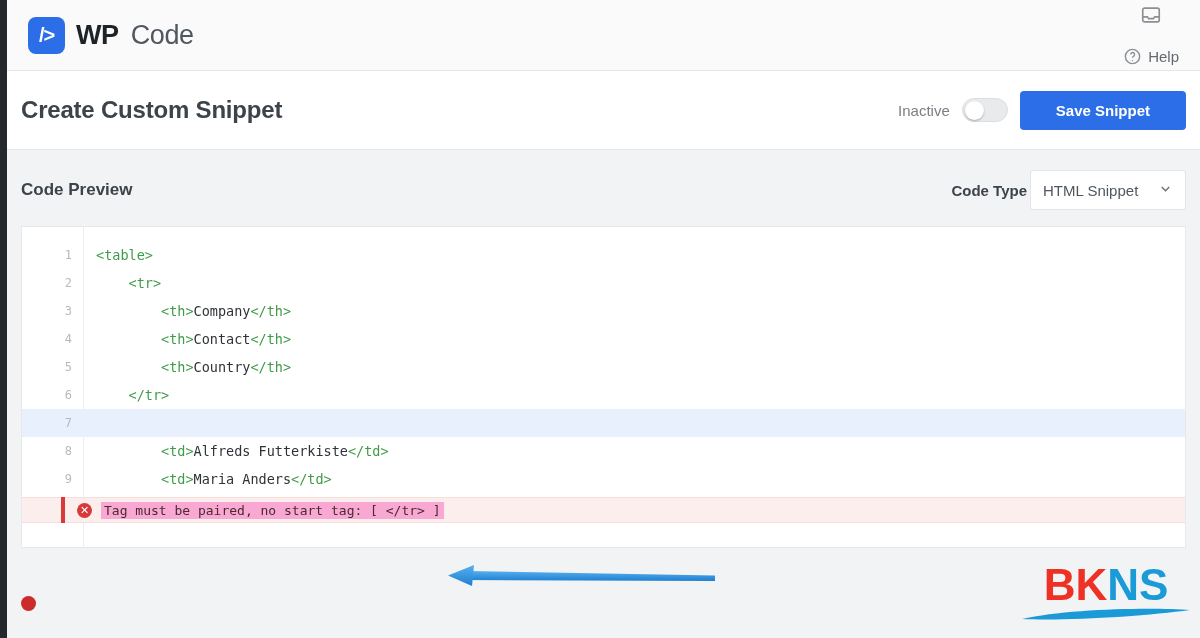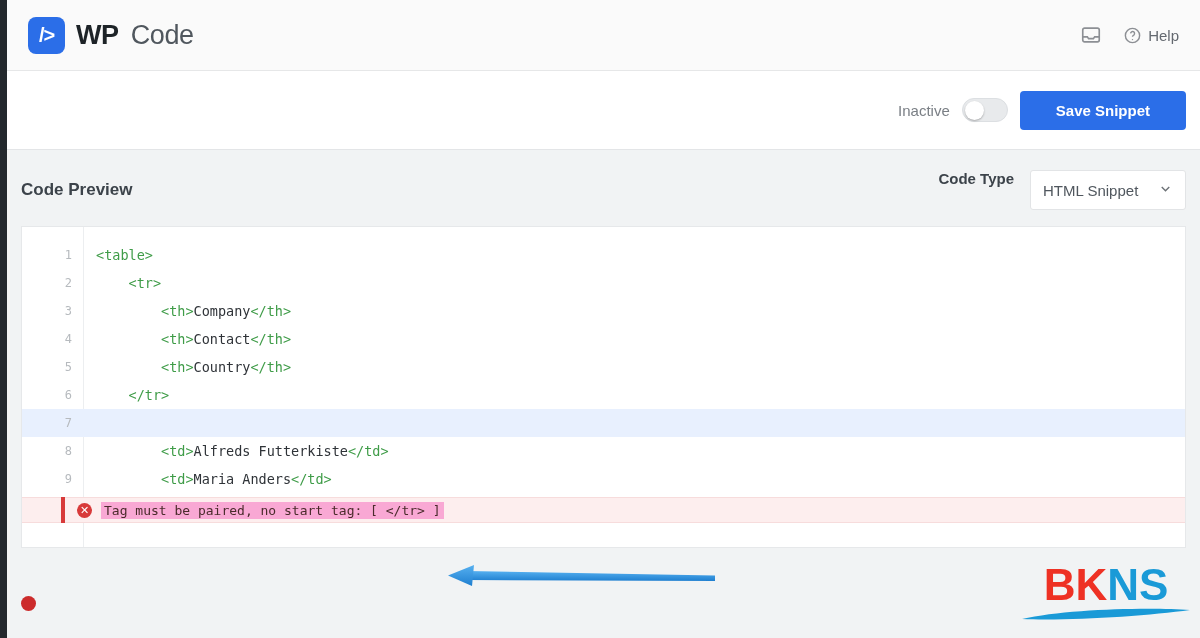--- a/index.html
+++ b/index.html
@@ -22,21 +22,21 @@
   .brand { display: flex; align-items: center; gap: 11px; }
   .brand-mark {
     width: 37px; height: 37px; border-radius: 8px; background: #2b6ee8;
     display: flex; align-items: center; justify-content: center;
     color: #fff; font-size: 20px; font-weight: 700; letter-spacing: -1px;
     font-family: "Liberation Sans", sans-serif;
   }
   .brand-name { font-size: 27px; letter-spacing: -0.4px; }
   .brand-name .wp { font-weight: 700; color: #1d2327; }
   .brand-name .code { font-weight: 400; color: #50575e; }
-  .topbar-right { margin-left: auto; display: flex; align-items: center; gap: 21px; }
+  .topbar-right { margin-left: auto; display: flex; align-items: center; gap: 21px; flex-direction: column; }
   .icon-btn { color: #8c8f94; display: flex; align-items: center; }
   .help-link { display: flex; align-items: center; gap: 6px; color: #646970; font-size: 15px; }
 
   
   .titlebar {
     position: absolute; left: 7px; top: 71px; width: 1193px; height: 79px;
     background: #fff; border-bottom: 1px solid #e3e5e7;
     display: flex; align-items: center; padding: 0 14px 0 14px;
   }
   .page-title { font-size: 24px; font-weight: 700; color: #3c434a; letter-spacing: -0.2px; }
@@ -64,21 +64,21 @@
     width: 100%; height: 44px; border: 1px solid #e4e6e8; background: #fff;
     padding: 0 14px; font-size: 16px; color: #3c434a;
     font-family: "Liberation Sans", sans-serif; outline: none;
   }
   .title-input::placeholder { color: #8b9096; }
 
   .section-row {
     display: flex; align-items: center; margin: 20px 14px 0 14px;
   }
   .section-title { font-size: 17px; font-weight: 700; color: #3c434a; }
-  .section-right { margin-left: auto; display: flex; gap: 16px; }
+  .section-right { margin-left: auto; display: flex; align-items: center; gap: 3px; }
   .field-label { font-size: 15px; font-weight: 700; color: #3c434a; }
   .select-box {
     width: 156px; height: 40px; background: #fff; border: 1px solid #e2e4e6;
     border-radius: 3px; display: flex; align-items: center;
     padding: 0 12px; font-size: 15px; color: #50575e;
   }
   .select-box .chev { margin-left: auto; color: #6b7075; }
 
   
   .editor {
@@ -170,20 +170,21 @@
           <circle cx="12" cy="12" r="9"></circle>
           <path d="M9.6 9.3a2.5 2.5 0 114.2 2c-.9.8-1.8 1.2-1.8 2.4"></path>
           <circle cx="12" cy="17.2" r=".9" fill="#8c8f94" stroke="none"></circle>
         </svg>
         <span>Help</span>
       </span>
     </div>
   </div>
 
   <div class="titlebar">
+    <div class="page-title">Create Custom Snippet</div>
     <div class="titlebar-right">
       <span class="status-label">Inactive</span>
       <div class="toggle">
         <div class="knob"></div>
       </div>
       <button class="btn-primary">Save Snippet</button>
     </div>
   </div>
 
   <div class="content">

